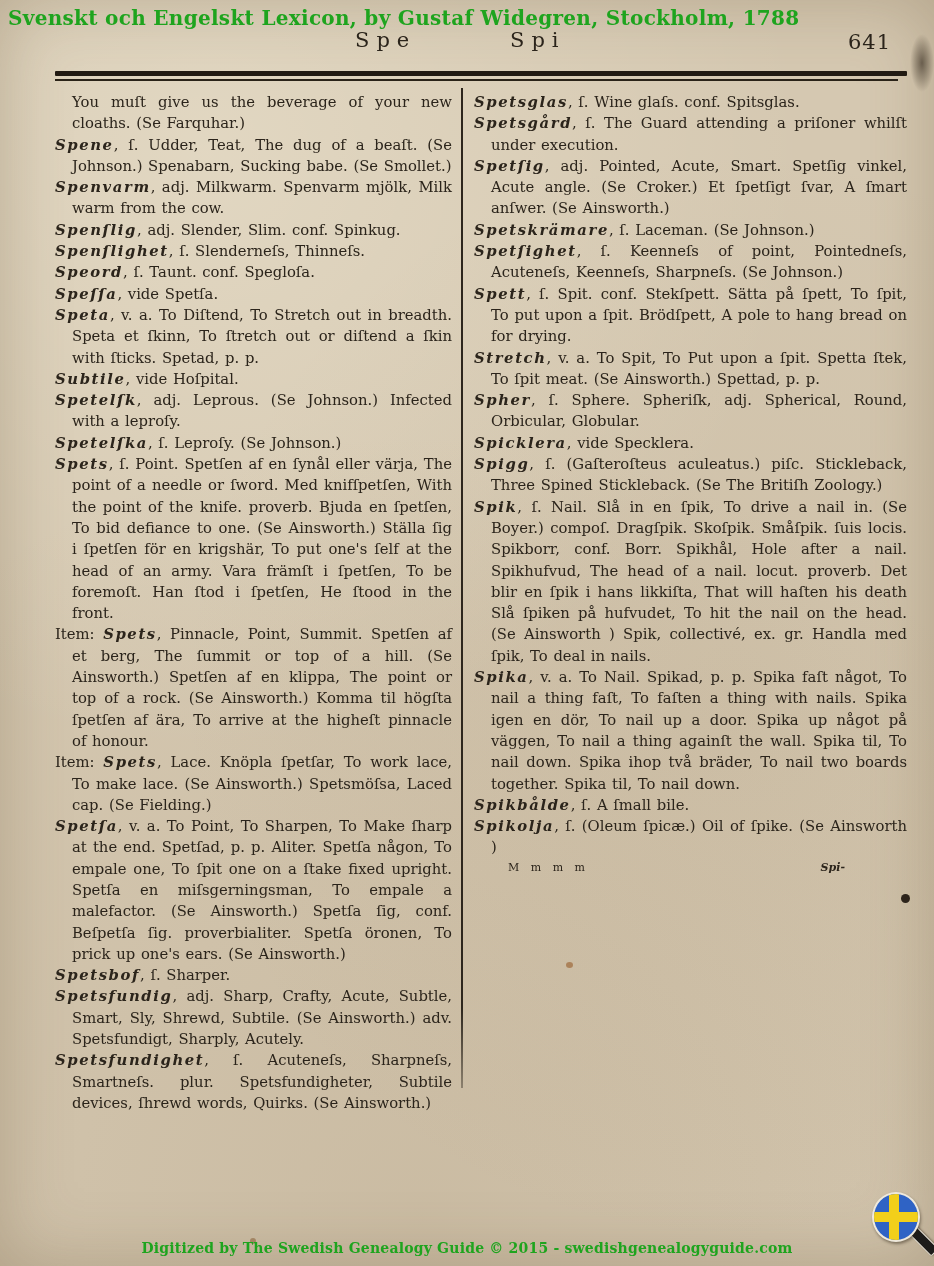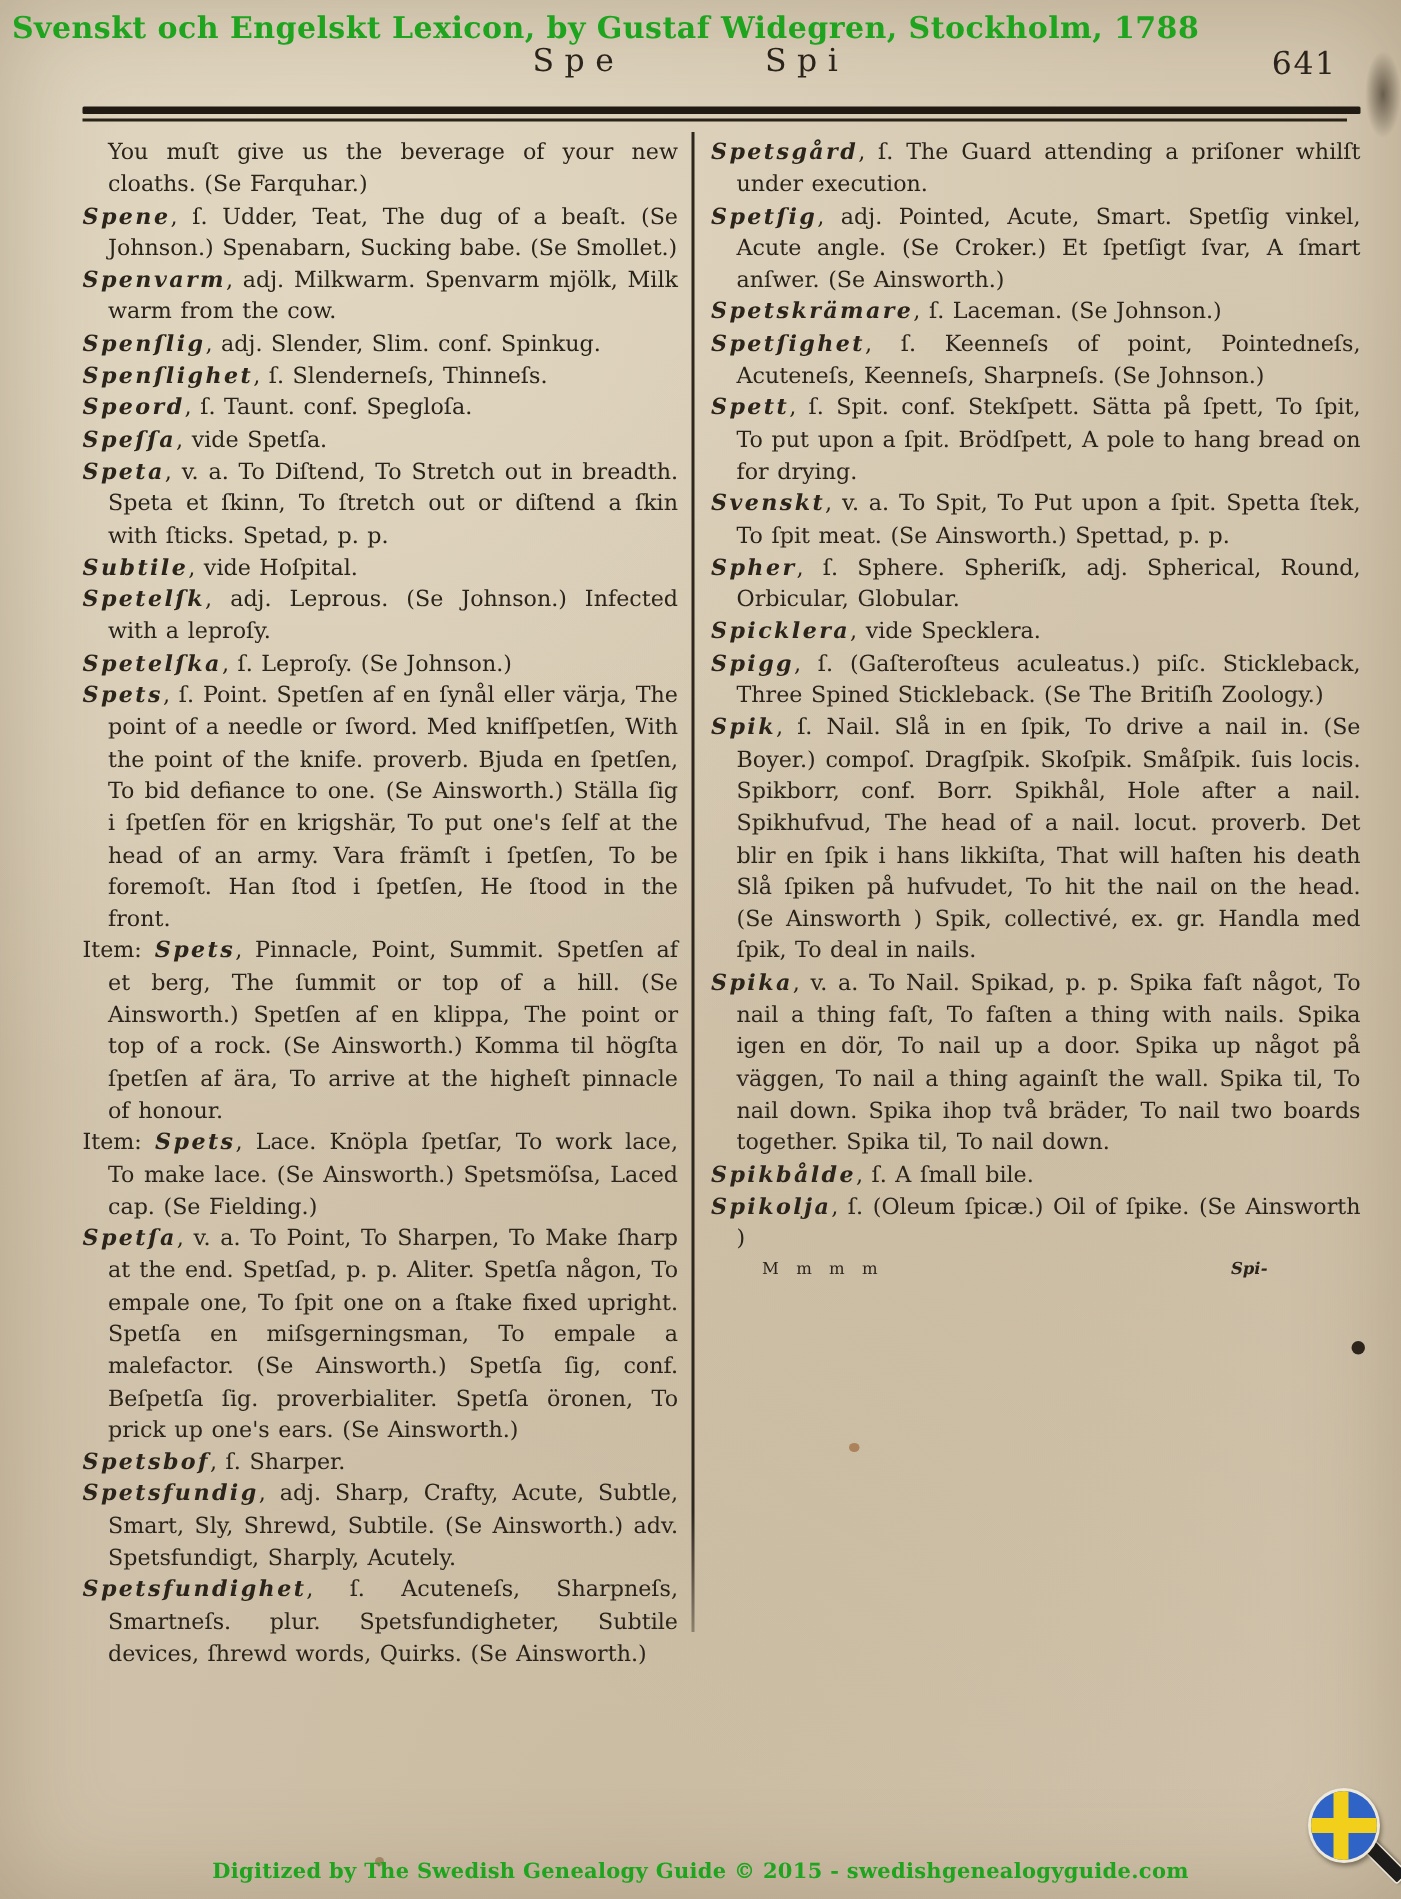--- a/index.html
+++ b/index.html
@@ -117,26 +117,27 @@
       <p class="entry"><span class="prefix">Item: </span><span class="headword">Spets</span><span class="body-text">, Pinnacle, Point, Summit. Spetſen af et berg, The ſummit or top of a hill. (Se Ainsworth.) Spetſen af en klippa, The point or top of a rock. (Se Ainsworth.) Komma til högſta ſpetſen af ära, To arrive at the higheſt pinnacle of honour.</span></p>
       <p class="entry"><span class="prefix">Item: </span><span class="headword">Spets</span><span class="body-text">, Lace. Knöpla ſpetſar, To work lace, To make lace. (Se Ainsworth.) Spetsmöſsa, Laced cap. (Se Fielding.)</span></p>
       <p class="entry"><span class="headword">Spetſa</span><span class="body-text">, v. a. To Point, To Sharpen, To Make ſharp at the end. Spetſad, p. p. Aliter. Spetſa någon, To empale one, To ſpit one on a ſtake fixed upright. Spetſa en miſsgerningsman, To empale a malefactor. (Se Ainsworth.) Spetſa ſig, conf. Beſpetſa ſig. proverbialiter. Spetſa öronen, To prick up one's ears. (Se Ainsworth.)</span></p>
       <p class="entry"><span class="headword">Spetsbof</span><span class="body-text">, ſ. Sharper.</span></p>
       <p class="entry"><span class="headword">Spetsfundig</span><span class="body-text">, adj. Sharp, Crafty, Acute, Subtle, Smart, Sly, Shrewd, Subtile. (Se Ainsworth.) adv. Spetsfundigt, Sharply, Acutely.</span></p>
       <p class="entry"><span class="headword">Spetsfundighet</span><span class="body-text">, ſ. Acuteneſs, Sharpneſs, Smartneſs. plur. Spetsfundigheter, Subtile devices, ſhrewd words, Quirks. (Se Ainsworth.)</span></p>
     </div>
 
   <div class="col col-right" id="col-right">
 
+  <p class="entry"><span class="headword">Spetsglas</span><span class="body-text">, ſ. Wine glaſs. conf. Spitsglas.</span></p>
       <p class="entry"><span class="headword">Spetsgård</span><span class="body-text">, ſ. The Guard attending a priſoner whilſt under execution.</span></p>
       <p class="entry"><span class="headword">Spetſig</span><span class="body-text">, adj. Pointed, Acute, Smart. Spetſig vinkel, Acute angle. (Se Croker.) Et ſpetſigt ſvar, A ſmart anſwer. (Se Ainsworth.)</span></p>
       <p class="entry"><span class="headword">Spetskrämare</span><span class="body-text">, ſ. Laceman. (Se Johnson.)</span></p>
       <p class="entry"><span class="headword">Spetſighet</span><span class="body-text">, ſ. Keenneſs of point, Pointedneſs, Acuteneſs, Keenneſs, Sharpneſs. (Se Johnson.)</span></p>
       <p class="entry"><span class="headword">Spett</span><span class="body-text">, ſ. Spit. conf. Stekſpett. Sätta på ſpett, To ſpit, To put upon a ſpit. Brödſpett, A pole to hang bread on for drying.</span></p>
-      <p class="entry"><span class="headword">Svenskt</span><span class="body-text">, v. a. To Spit, To Put upon a ſpit. Spetta ſtek, To ſpit meat. (Se Ainsworth.) Spettad, p. p.</span></p>
+      <p class="entry"><span class="headword">Stretch</span><span class="body-text">, v. a. To Spit, To Put upon a ſpit. Spetta ſtek, To ſpit meat. (Se Ainsworth.) Spettad, p. p.</span></p>
       <p class="entry"><span class="headword">Spher</span><span class="body-text">, ſ. Sphere. Spheriſk, adj. Spherical, Round, Orbicular, Globular.</span></p>
       <p class="entry"><span class="headword">Spicklera</span><span class="body-text">, vide Specklera.</span></p>
       <p class="entry"><span class="headword">Spigg</span><span class="body-text">, ſ. (Gaſteroſteus aculeatus.) piſc. Stickleback, Three Spined Stickleback. (Se The Britiſh Zoology.)</span></p>
       <p class="entry"><span class="headword">Spik</span><span class="body-text">, ſ. Nail. Slå in en ſpik, To drive a nail in. (Se Boyer.) compoſ. Dragſpik. Skoſpik. Småſpik. ſuis locis. Spikborr, conf. Borr. Spikhål, Hole after a nail. Spikhufvud, The head of a nail. locut. proverb. Det blir en ſpik i hans likkiſta, That will haſten his death Slå ſpiken på hufvudet, To hit the nail on the head. (Se Ainsworth ) Spik, collectivé, ex. gr. Handla med ſpik, To deal in nails.</span></p>
       <p class="entry"><span class="headword">Spika</span><span class="body-text">, v. a. To Nail. Spikad, p. p. Spika faſt något, To nail a thing faſt, To faſten a thing with nails. Spika igen en dör, To nail up a door. Spika up något på väggen, To nail a thing againſt the wall. Spika til, To nail down. Spika ihop två bräder, To nail two boards together. Spika til, To nail down.</span></p>
       <p class="entry"><span class="headword">Spikbålde</span><span class="body-text">, ſ. A ſmall bile.</span></p>
       <p class="entry"><span class="headword">Spikolja</span><span class="body-text">, ſ. (Oleum ſpicæ.) Oil of ſpike. (Se Ainsworth )</span></p>
       <div class="signature-row">
         <span class="sig-mark">M m m m</span>
         <span class="catchword">Spi-</span>

